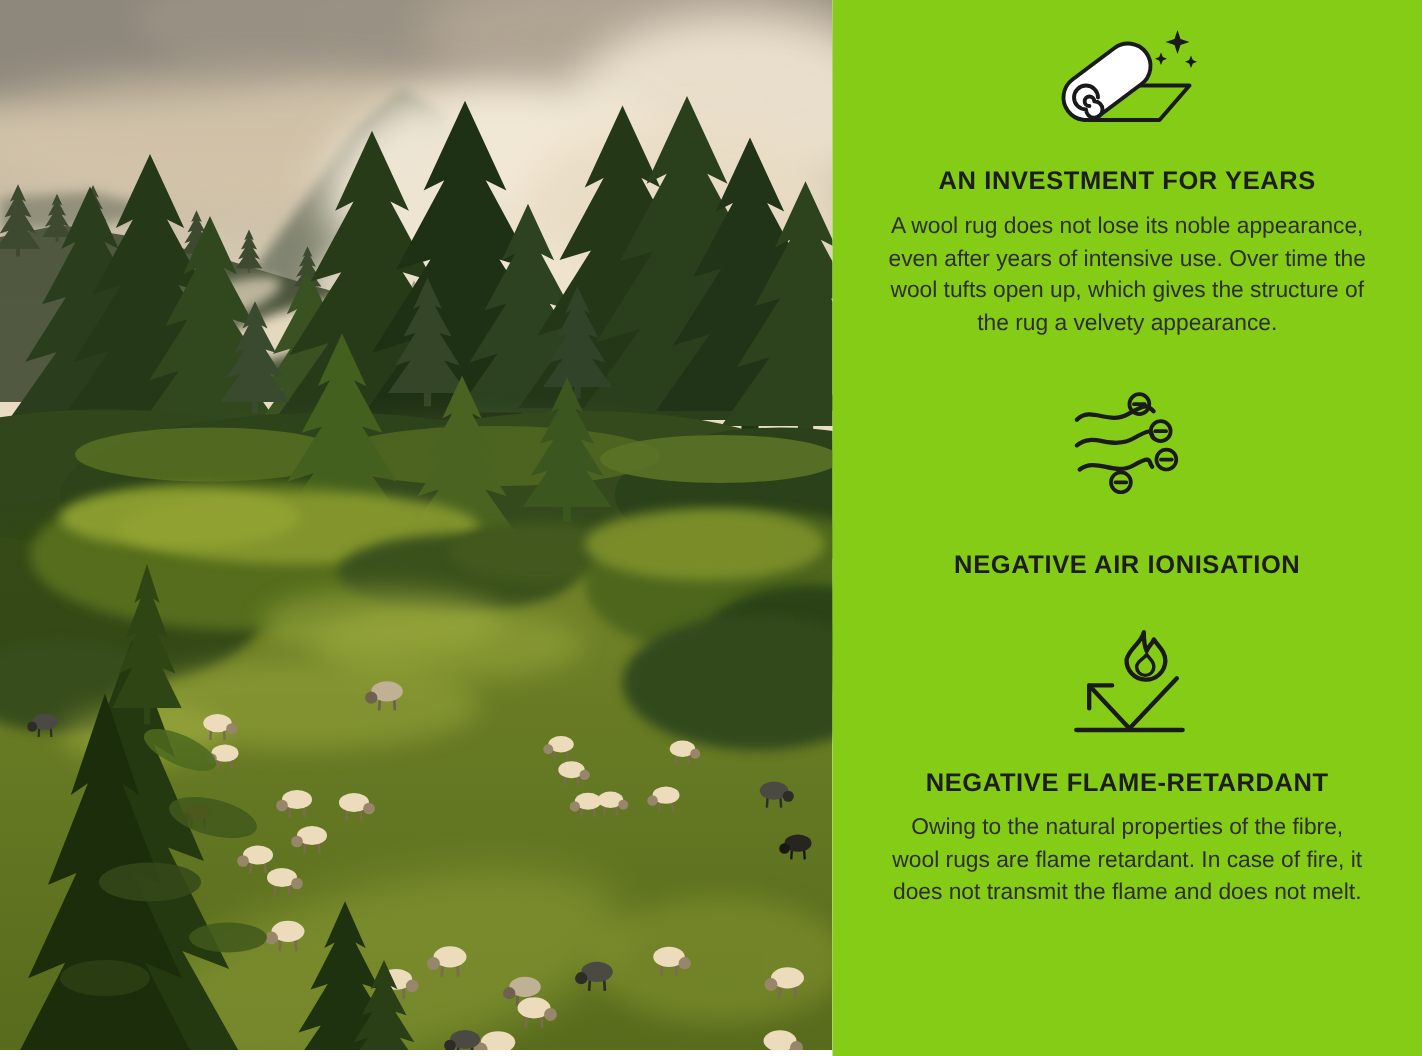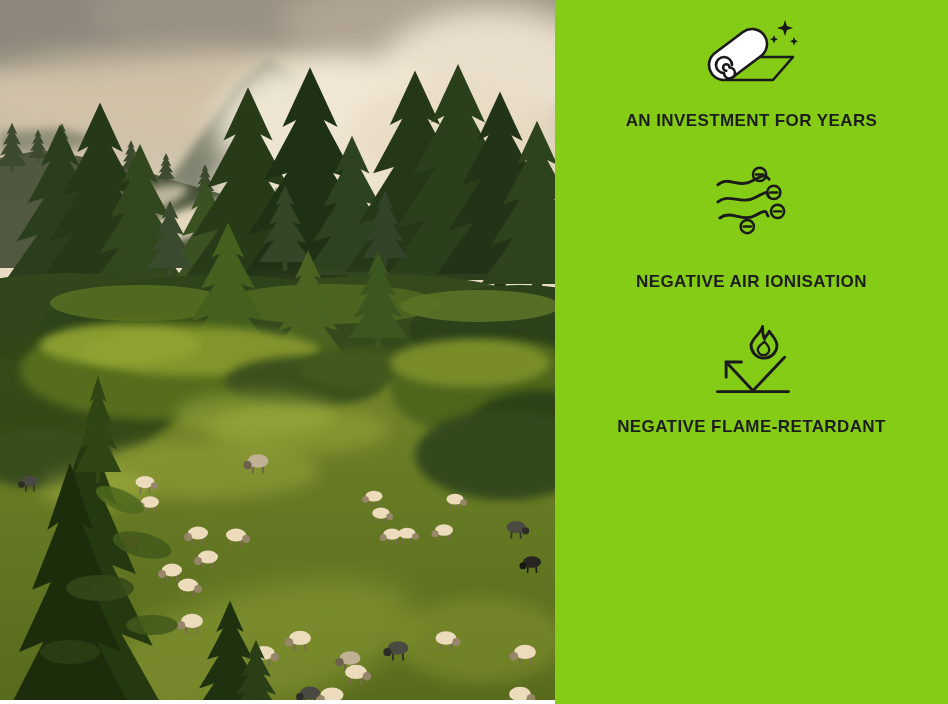--- a/index.html
+++ b/index.html
@@ -230,20 +230,24 @@
           <path d="M16,37 L44,16 A15,15 0 0 1 62,40 L34,61 A15,15 0 0 1 16,37 Z" fill="#ffffff"></path>
           <path d="M33,49 a8,8 0 1 0 -8,8 a5.5,5.5 0 1 0 5.5,-5.5 a3.2,3.2 0 1 0 -3.2,3.2" fill="none"></path>
           <g fill="#1a1a1a" stroke="none">
             <path d="M86,4 L88,10 L94,12 L88,14 L86,20 L84,14 L78,12 L84,10 Z"></path>
             <path d="M75,19 L76.2,22 L79,23.2 L76.2,24.4 L75,27.4 L73.8,24.4 L71,23.2 L73.8,22 Z"></path>
             <path d="M95,21 L96.2,24 L99,25.2 L96.2,26.4 L95,29.4 L93.8,26.4 L91,25.2 L93.8,24 Z"></path>
           </g>
         </svg>
       </div>
       <div class="feature-heading">AN INVESTMENT FOR YEARS</div>
+      <div class="feature-body">A wool rug does not lose its noble appearance,
+even after years of intensive use. Over time the
+wool tufts open up, which gives the structure of
+the rug a velvety appearance.</div>
     </div>
 
     <div class="feature f2">
       <div class="icon-box">
         <svg width="92" height="72" viewBox="0 0 96 76" class="icon" stroke-width="3">
           <path d="M12,22 C22,12 34,26 48,18 S62,12 66,16"></path>
           <path d="M12,40 C24,30 36,44 52,35 S63,32 66,35"></path>
           <path d="M14,57 C26,48 38,62 52,54 S62,52 65,55"></path>
           <g stroke-width="2.6">
             <circle cx="56" cy="11" r="7"></circle>
@@ -264,16 +268,19 @@
       <div class="icon-box">
         <svg width="92" height="86" viewBox="0 0 96 88" class="icon" stroke-width="3">
           <path d="M12,76 L86,76"></path>
           <path d="M49,75 L21,45 M49,75 L82,40"></path>
           <path d="M21,45 L21,61 M21,45 L37,45"></path>
           <path d="M59,8 c-2,8 -10,11 -12,19 a13.5,13.5 0 1 0 27,1 c0,-7 -5,-10 -8,-15 c-1,3 -4,5 -5,8 c-2,-4 -2,-8 -2,-13 z"></path>
           <path d="M54,32 a6,6 0 0 0 12,0 c0,-4 -3,-5.5 -5,-8.5 c-2,3 -7,4.5 -7,8.5" stroke-width="2.4"></path>
         </svg>
       </div>
       <div class="feature-heading">NEGATIVE FLAME-RETARDANT</div>
+      <div class="feature-body">Owing to the natural properties of the fibre,
+wool rugs are flame retardant. In case of fire, it
+does not transmit the flame and does not melt.</div>
     </div>
 
   </div>
 </div>
 
 </body></html>

